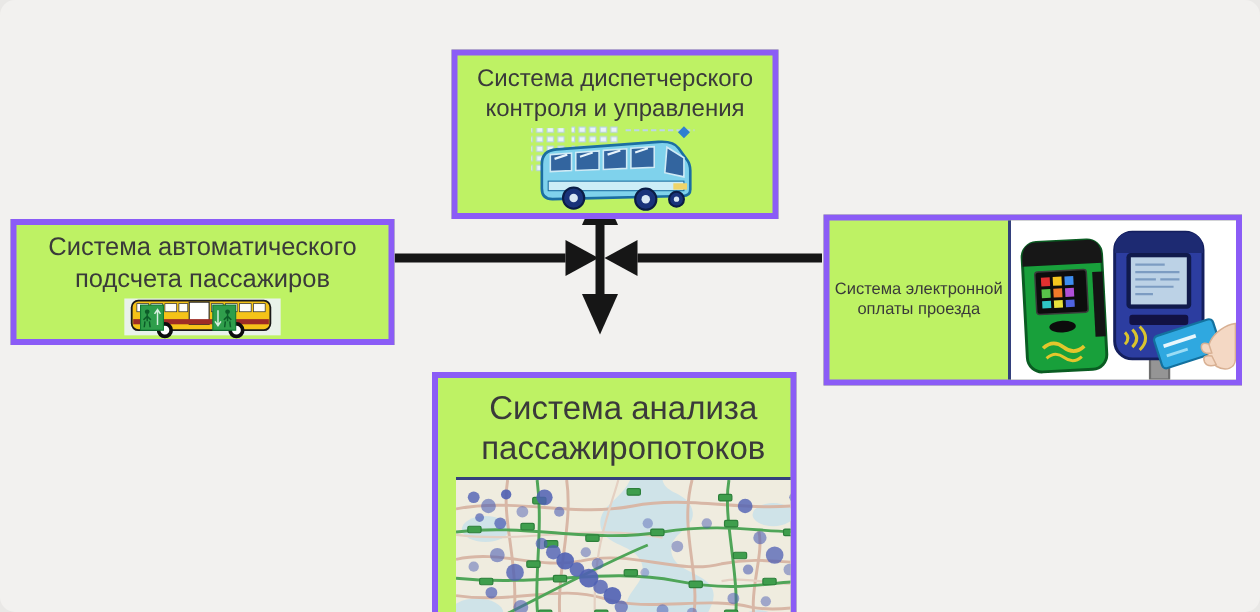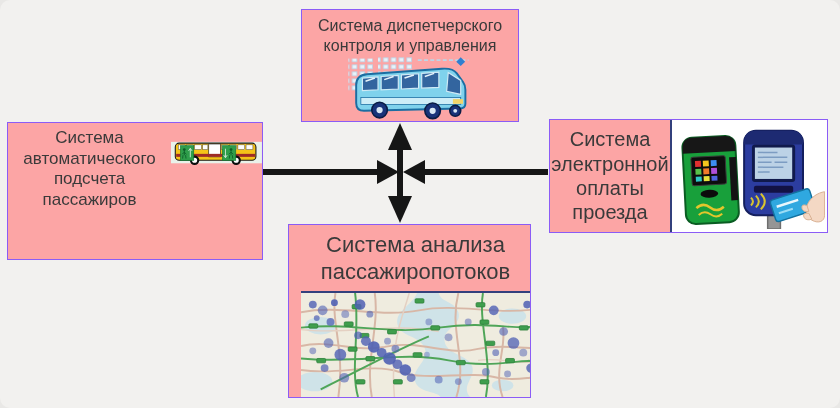--- a/index.html
+++ b/index.html
@@ -3,32 +3,32 @@
 <meta charset="utf-8">
 <style>
   html,body{margin:0;padding:0;background:#e9e8e6;}
   .canvas{
     position:relative;width:840px;height:408px;background:#f2f1ef;
     font-family:"Liberation Sans",sans-serif;color:#3a3a3a;overflow:hidden;
     border-radius:10px;
   }
   .arrow-layer{position:absolute;left:0;top:0;width:840px;height:408px;pointer-events:none;}
   .box{
-    position:absolute;background:#fca5a5;border:1px solid #8b5cf6;box-sizing:border-box;
+    position:absolute;background:#bef264;border:4px solid #8b5cf6;box-sizing:border-box;margin-top:24px;
   }
   .box-label{text-align:center;line-height:1.22;}
   #box-top{left:301px;top:9px;width:218px;height:113px;display:flex;flex-direction:column;align-items:center;}
   #box-top .box-label{font-size:16px;padding-top:6px;}
   #box-top .illus{margin-top:2px;}
-  #box-left{left:7px;top:122px;width:256px;height:138px;display:flex;flex-direction:row;}
+  #box-left{left:7px;top:122px;width:256px;height:84px;display:flex;flex-direction:column;align-items:center;}
   #box-left .box-label{font-size:17px;padding-top:5px;}
   #box-left .illus{margin-top:2px;}
   #box-right{left:549px;top:119px;width:279px;height:114px;display:flex;flex-direction:row;}
   #box-right .text-cell{width:122px;display:flex;align-items:center;justify-content:center;border-right:2px solid #33407c;box-sizing:border-box;}
-  #box-right .box-label{font-size:20px;}
+  #box-right .box-label{font-size:11px;}
   #box-right .img-cell{flex:1;display:flex;align-items:center;justify-content:center;background:#ffffff;}
   #box-bottom{left:288px;top:224px;width:243px;height:174px;display:flex;flex-direction:column;padding-left:12px;}
   #box-bottom .text-cell{height:66px;display:flex;align-items:center;justify-content:center;}
   #box-bottom .box-label{font-size:22px;line-height:1.25;}
   #box-bottom .map-cell{flex:1;border-top:2px solid #33407c;overflow:hidden;}
 </style>
 </head>
 <body>
 
 <div class="canvas">

